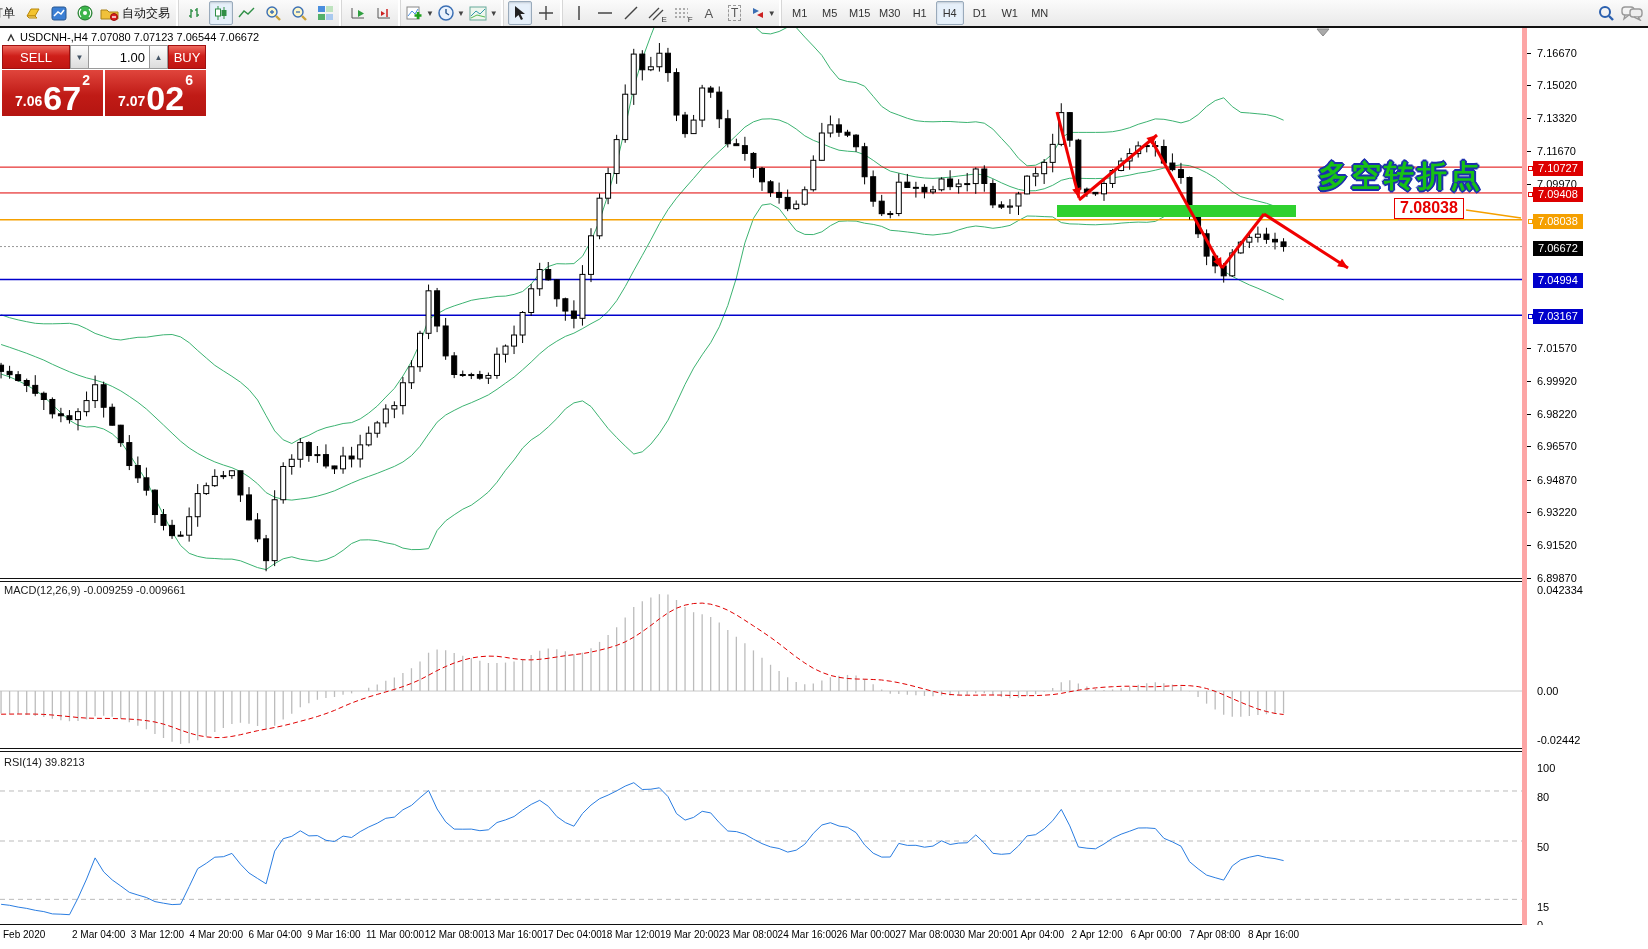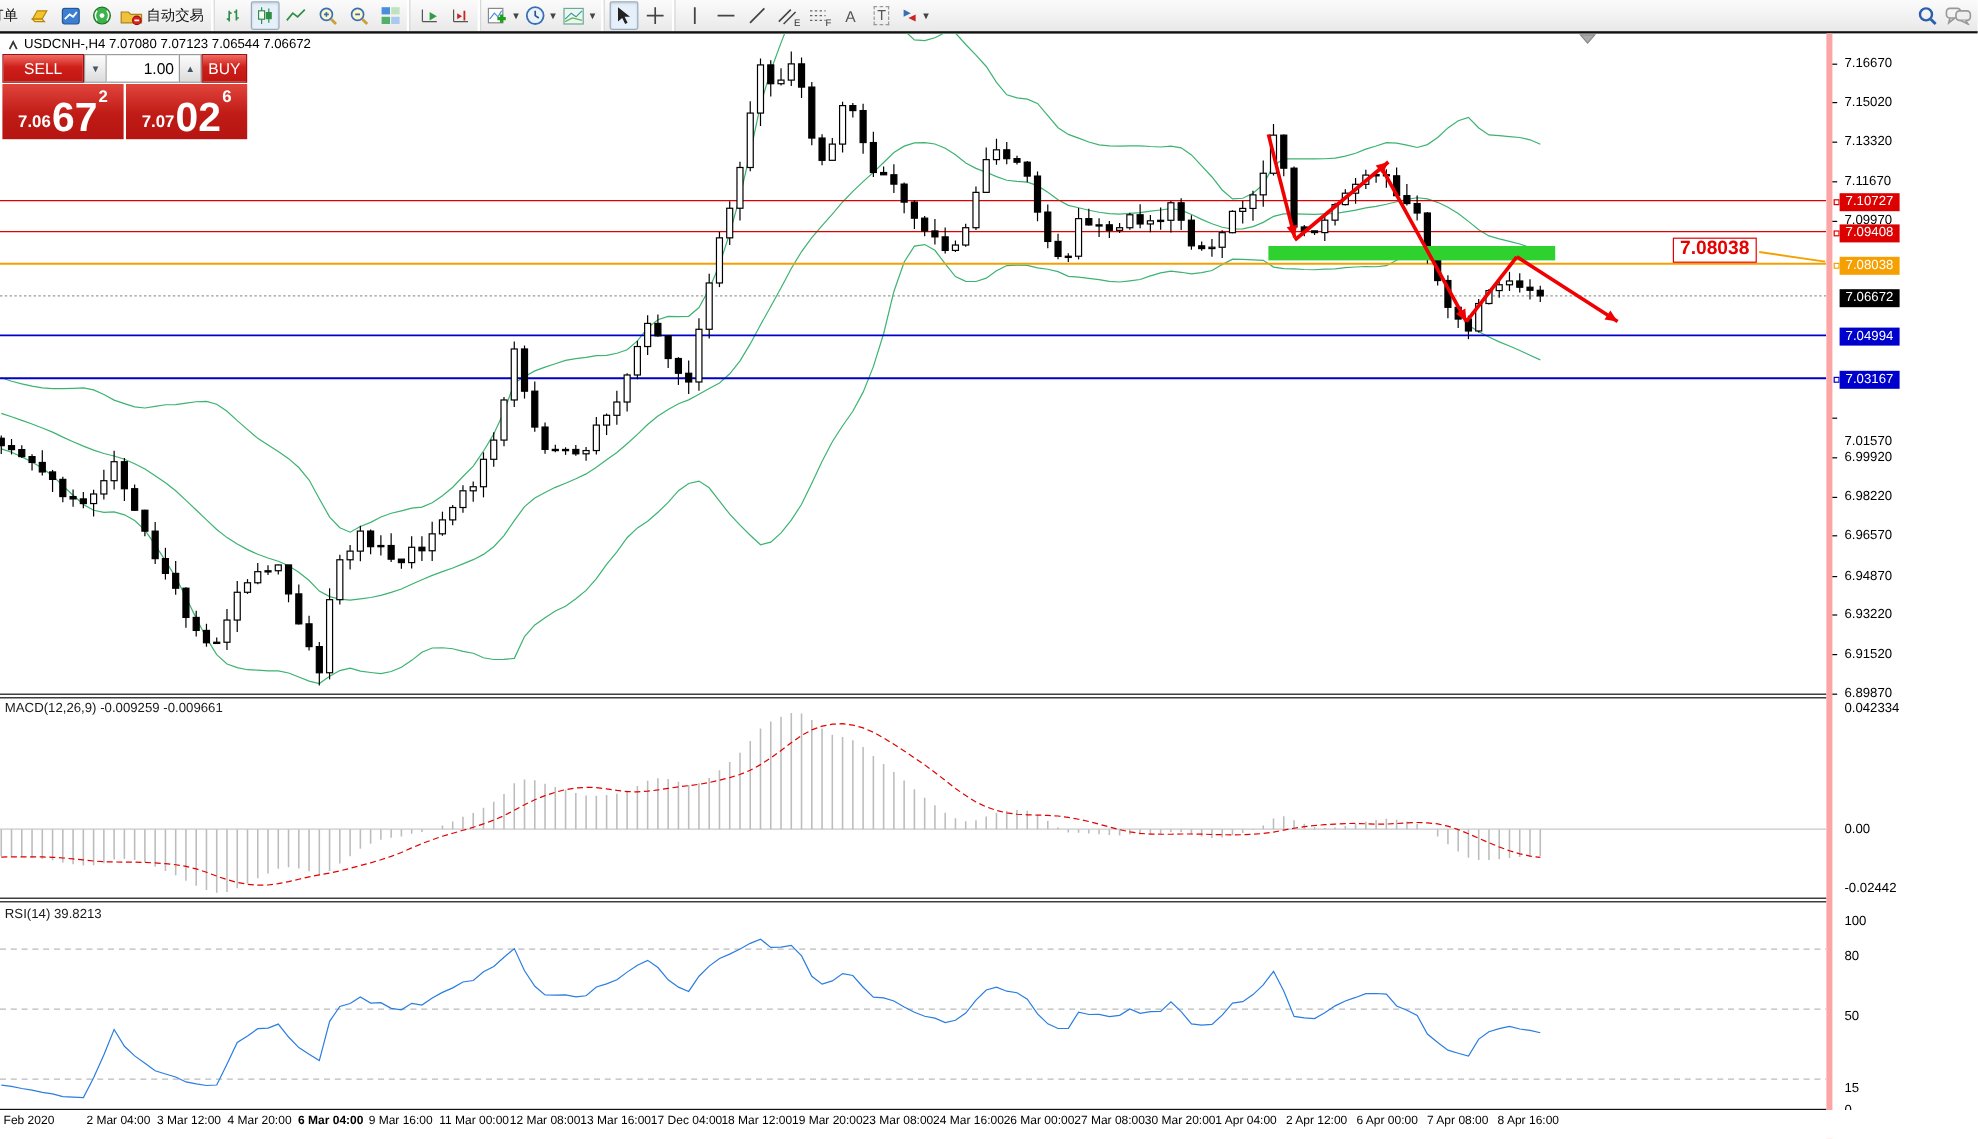--- a/index.html
+++ b/index.html
@@ -225,20 +225,31 @@
         <span style="font-size:12px;color:#555;border:1px dashed #999;padding:0 2px;">T</span>
       </div>
     <div class="tbtn">
       <svg class="icon" width="16" height="14">
           <polygon points="3,2 9,5 3,8" fill="#3b6fb4"></polygon>
           <polygon points="13,6 7,9 13,12" fill="#c22"></polygon>
         </svg>
       <span class="dd">▼</span>
     </div>
   </div>
+  <div class="tgroup" id="tf-group">
+      <div class="tbtn tf">M1</div>
+      <div class="tbtn tf">M5</div>
+      <div class="tbtn tf">M15</div>
+      <div class="tbtn tf">M30</div>
+      <div class="tbtn tf">H1</div>
+      <div class="tbtn tf pressed">H4</div>
+      <div class="tbtn tf">D1</div>
+      <div class="tbtn tf">W1</div>
+      <div class="tbtn tf">MN</div>
+    </div>
   <div class="spacer"></div>
   <div class="tgroup" style="border-left:none;box-shadow:none;">
     <div class="tbtn">
       <svg class="icon" width="17" height="17">
           <circle cx="7" cy="7" r="5" fill="none" stroke="#2a5fae" stroke-width="2"></circle>
           <line x1="11" y1="11" x2="15" y2="15" stroke="#2a5fae" stroke-width="2.4"></line>
         </svg>
     </div>
     <div class="tbtn">
       <svg class="icon" width="22" height="16">
@@ -780,20 +791,21 @@
         <span class="p-sup">2</span>
       </div>
       <div class="pricebox">
         <span class="p-small">7.07</span>
         <span class="p-big">02</span>
         <span class="p-sup">6</span>
       </div>
     </div>
   </div>
 
+  <div class="annotation" style="left:1318px;top:130px;">多空转折点</div>
   <div class="callout" style="left:1394px;top:172px;">7.08038</div>
 
   <div class="panel-label" style="top:558px;">
     <span>MACD(12,26,9)</span>
     <span>-0.009259</span>
     <span>-0.009661</span>
   </div>
   <div class="panel-label" style="top:730px;">
     <span>RSI(14)</span>
     <span>39.8213</span>
@@ -810,21 +822,21 @@
       <div class="tick" style="top: 18.7px;">7.16670</div>
       <div class="tickdash" style="top: 57.0213px;"></div>
       <div class="tick" style="top: 51.0213px;">7.15020</div>
       <div class="tickdash" style="top: 90.3219px;"></div>
       <div class="tick" style="top: 84.3219px;">7.13320</div>
       <div class="tickdash" style="top: 122.643px;"></div>
       <div class="tick" style="top: 116.643px;">7.11670</div>
       <div class="tickdash" style="top: 155.944px;"></div>
       <div class="tick" style="top: 149.944px;">7.09970</div>
       <div class="tickdash" style="top: 320.488px;"></div>
-      <div class="tick" style="top: 314.488px; margin-top: 20px;">7.01570</div>
+      <div class="tick" style="top: 314.488px;">7.01570</div>
       <div class="tickdash" style="top: 352.81px;"></div>
       <div class="tick" style="top: 346.81px;">6.99920</div>
       <div class="tickdash" style="top: 386.11px;"></div>
       <div class="tick" style="top: 380.11px;">6.98220</div>
       <div class="tickdash" style="top: 418.432px;"></div>
       <div class="tick" style="top: 412.432px;">6.96570</div>
       <div class="tickdash" style="top: 451.732px;"></div>
       <div class="tick" style="top: 445.732px;">6.94870</div>
       <div class="tickdash" style="top: 484.054px;"></div>
       <div class="tick" style="top: 478.054px;">6.93220</div>
@@ -846,21 +858,21 @@
       <div class="tick" style="top: 813px;">50</div>
       <div class="tick" style="top: 873px;">15</div>
       <div class="tick" style="top: 891px;">0</div>
     </div>
 
   <div class="time-axis" id="time-axis">
       <div class="time-label" style="left: 3px;">Feb 2020</div>
       <div class="time-label" style="left: 72px;">2 Mar 04:00</div>
       <div class="time-label" style="left: 130.8px;">3 Mar 12:00</div>
       <div class="time-label" style="left: 189.6px;">4 Mar 20:00</div>
-      <div class="time-label" style="left: 248.4px; font-weight: bold;">6 Mar 04:00</div>
+      <div class="time-label" style="left: 248.4px;">6 Mar 04:00</div>
       <div class="time-label" style="left: 307.2px;">9 Mar 16:00</div>
       <div class="time-label" style="left: 366px;">11 Mar 00:00</div>
       <div class="time-label" style="left: 424.8px;">12 Mar 08:00</div>
       <div class="time-label" style="left: 483.6px;">13 Mar 16:00</div>
       <div class="time-label" style="left: 542.4px;">17 Dec 04:00</div>
       <div class="time-label" style="left: 601.2px;">18 Mar 12:00</div>
       <div class="time-label" style="left: 660px; text-align: right;">19 Mar 20:00</div>
       <div class="time-label" style="left: 718.8px;">23 Mar 08:00</div>
       <div class="time-label" style="left: 777.6px;">24 Mar 16:00</div>
       <div class="time-label" style="left: 836.4px;">26 Mar 00:00</div>

